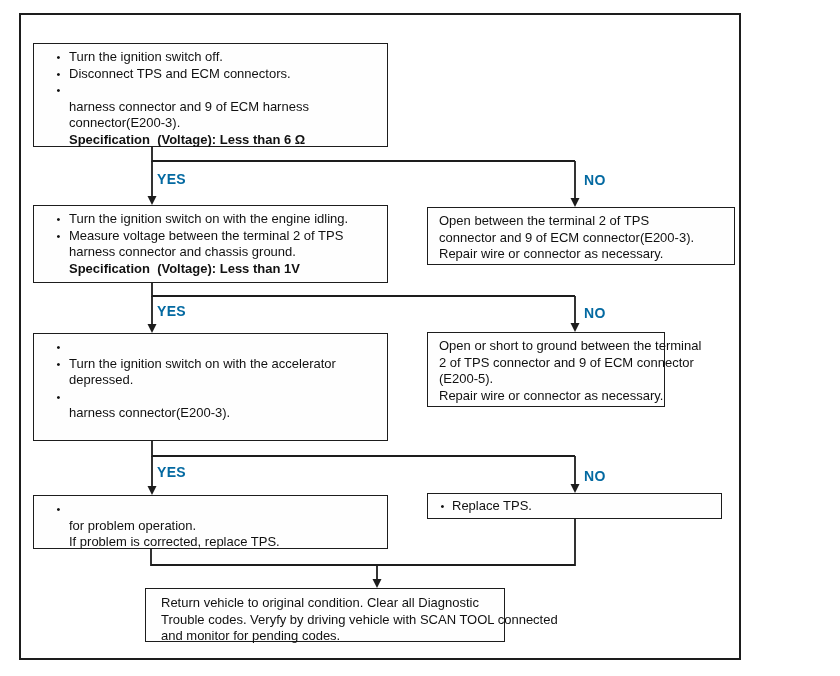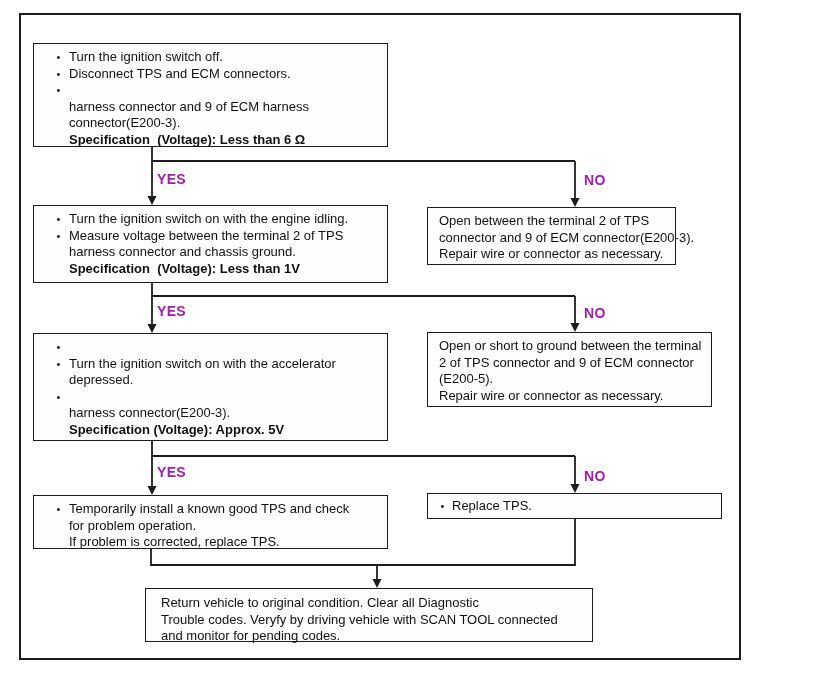--- a/index.html
+++ b/index.html
@@ -26,32 +26,32 @@
   .box .txt{white-space:pre;}
   .box .line.bold .txt{font-weight:bold;}
   
   .box.plain{padding-left:11px;}
   
   .box.tight{padding-left:5px;padding-top:4px;}
   .box.tight .bullet{width:19px;}
   
   .box.final{padding-left:15px;padding-top:6px;}
   .branch-label{
-    position:absolute;font-weight:bold;font-size:14px;line-height:16px;color:#a21caf;
+    position:absolute;font-weight:bold;font-size:14px;line-height:16px;color:#0369a1;
     letter-spacing:0.3px;
   }
   
   #box-step1{left:33px;top:43px;width:355px;height:104px;}
   #box-step2{left:33px;top:205px;width:355px;height:78px;}
   #box-step3{left:33px;top:333px;width:355px;height:108px;}
   #box-step4{left:33px;top:495px;width:355px;height:54px;}
-  #box-no1{left:427px;top:207px;width:249px;height:58px;}
-  #box-no2{left:427px;top:332px;width:285px;height:75px;}
+  #box-no1{left:427px;top:207px;width:308px;height:58px;}
+  #box-no2{left:427px;top:332px;width:238px;height:75px;}
   #box-no3{left:427px;top:493px;width:295px;height:26px;}
-  #box-final{left:145px;top:588px;width:448px;height:54px;}
+  #box-final{left:145px;top:588px;width:360px;height:54px;}
   #label-yes1{left:157px;top:171px;}
   #label-no1{left:584px;top:172px;}
   #label-yes2{left:157px;top:303px;}
   #label-no2{left:584px;top:305px;}
   #label-yes3{left:157px;top:464px;}
   #label-no3{left:584px;top:468px;}
 </style>
 </head>
 <body style="background: rgb(255, 255, 255);">
 
@@ -139,29 +139,24 @@
         <span class="bullet"></span>
         <span class="txt">depressed.</span>
       </div>
       <div class="line">
         <span class="bullet">•</span>
       </div>
       <div class="line">
         <span class="bullet"></span>
         <span class="txt">harness connector(E200-3).</span>
       </div>
-      <div class="line bold">
-        <span class="bullet"></span>
-        <span class="txt">Specification (Voltage): Approx. 5V</span>
-      </div>
     </div>
   <div class="box" id="box-step4">
       <div class="line">
         <span class="bullet">•</span>
-        <span class="txt">Temporarily install a known good TPS and check</span>
       </div>
       <div class="line">
         <span class="bullet"></span>
         <span class="txt">for problem operation.</span>
       </div>
       <div class="line">
         <span class="bullet"></span>
         <span class="txt">If problem is corrected, replace TPS.</span>
       </div>
     </div>

